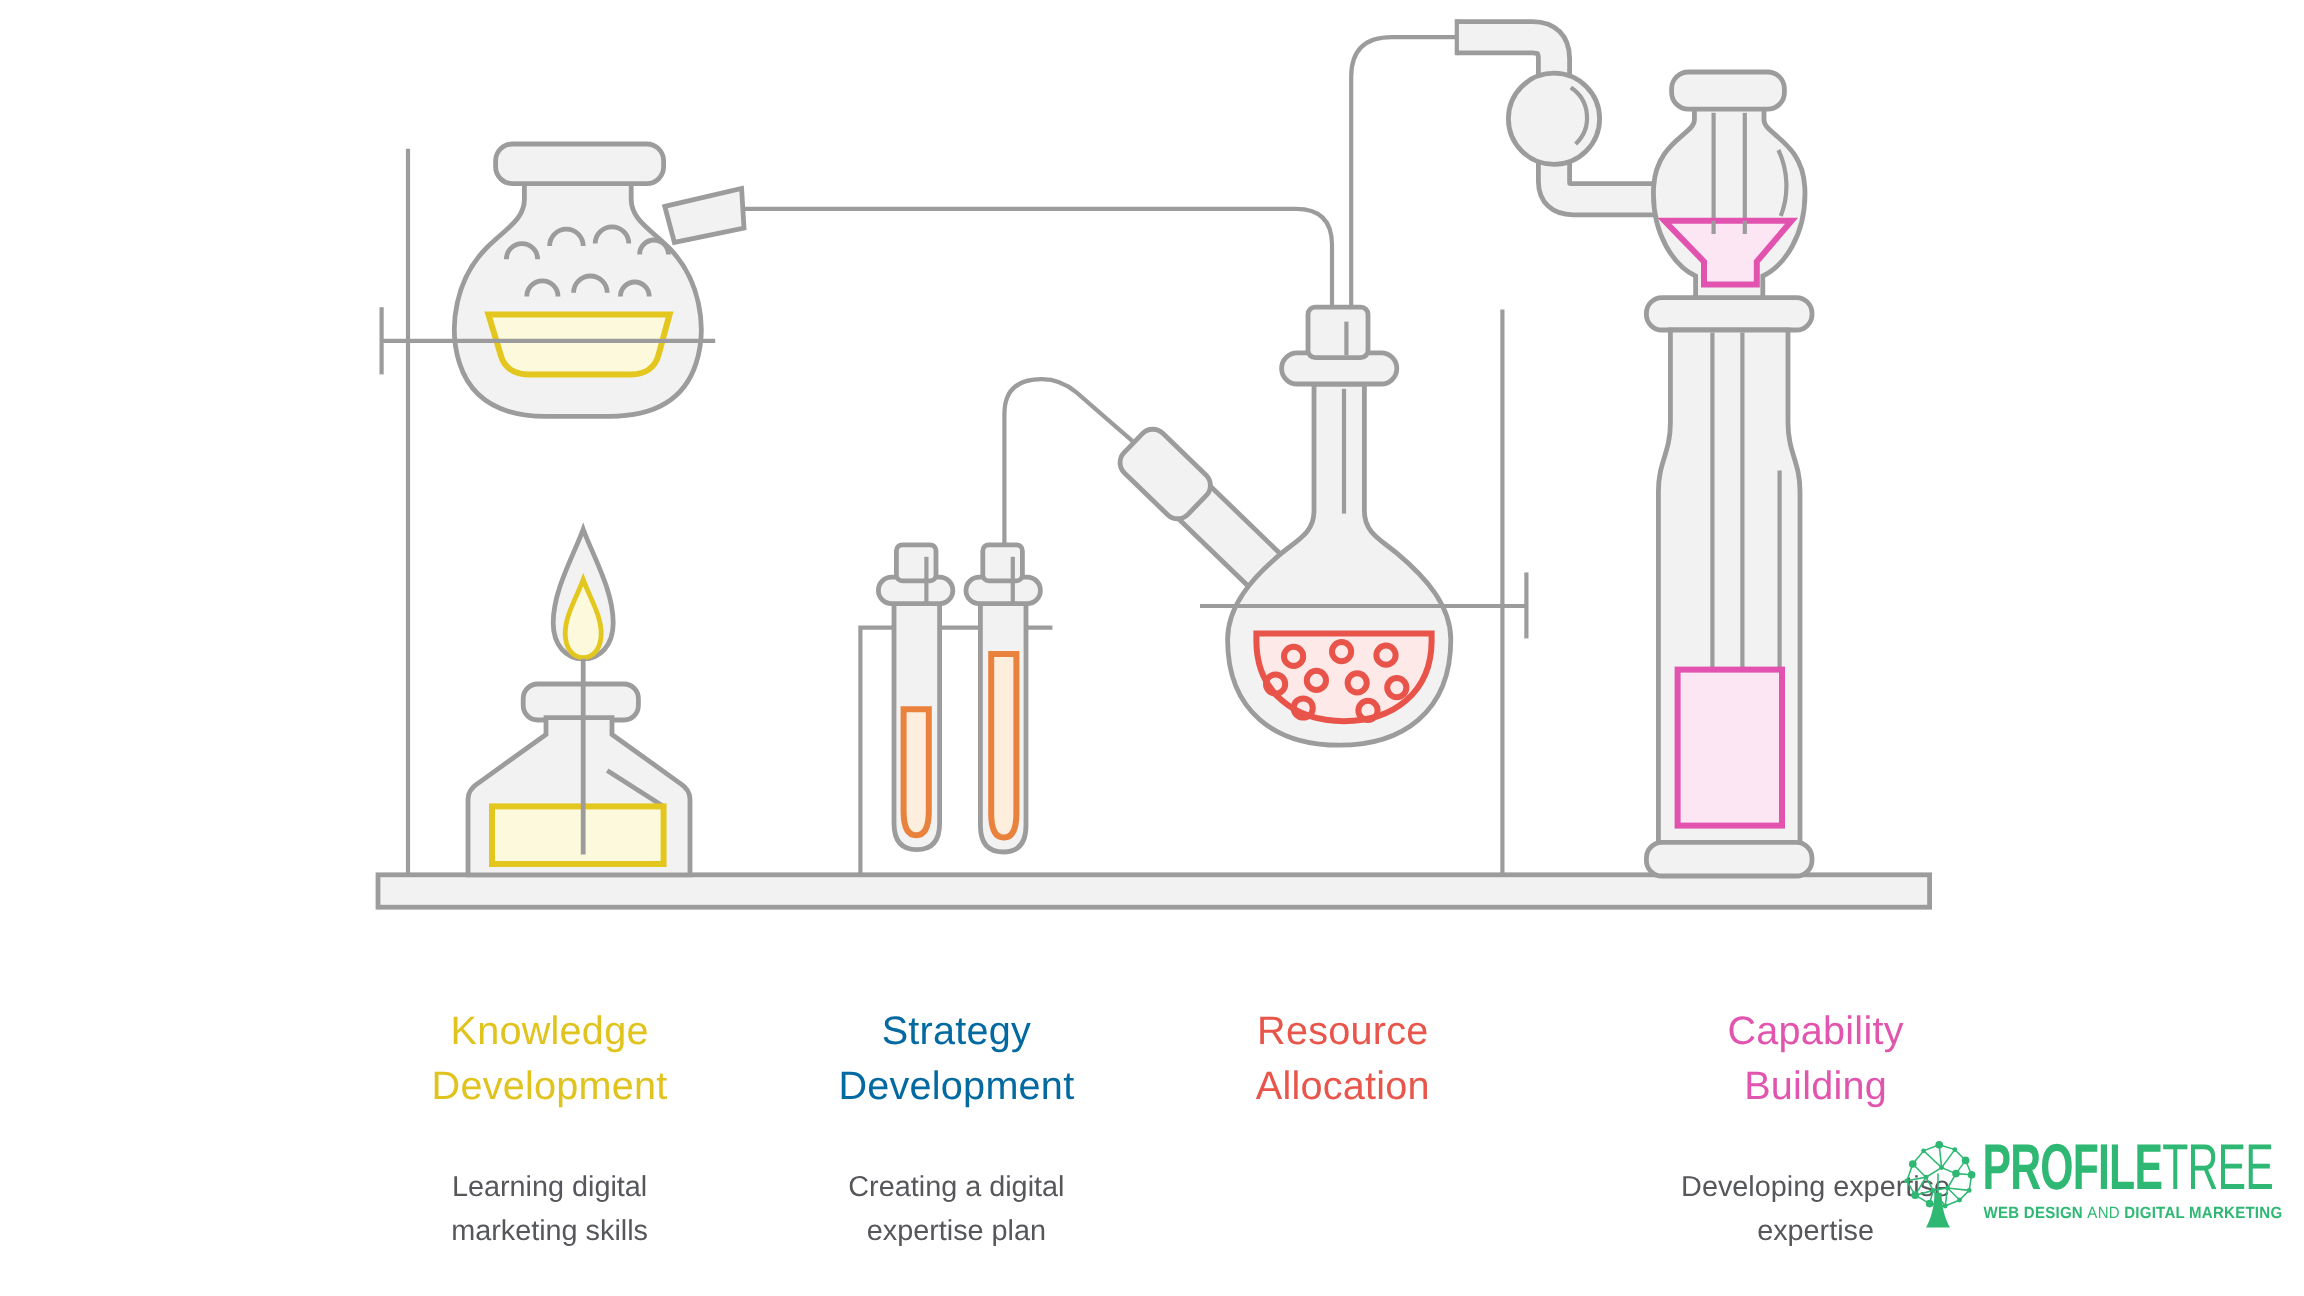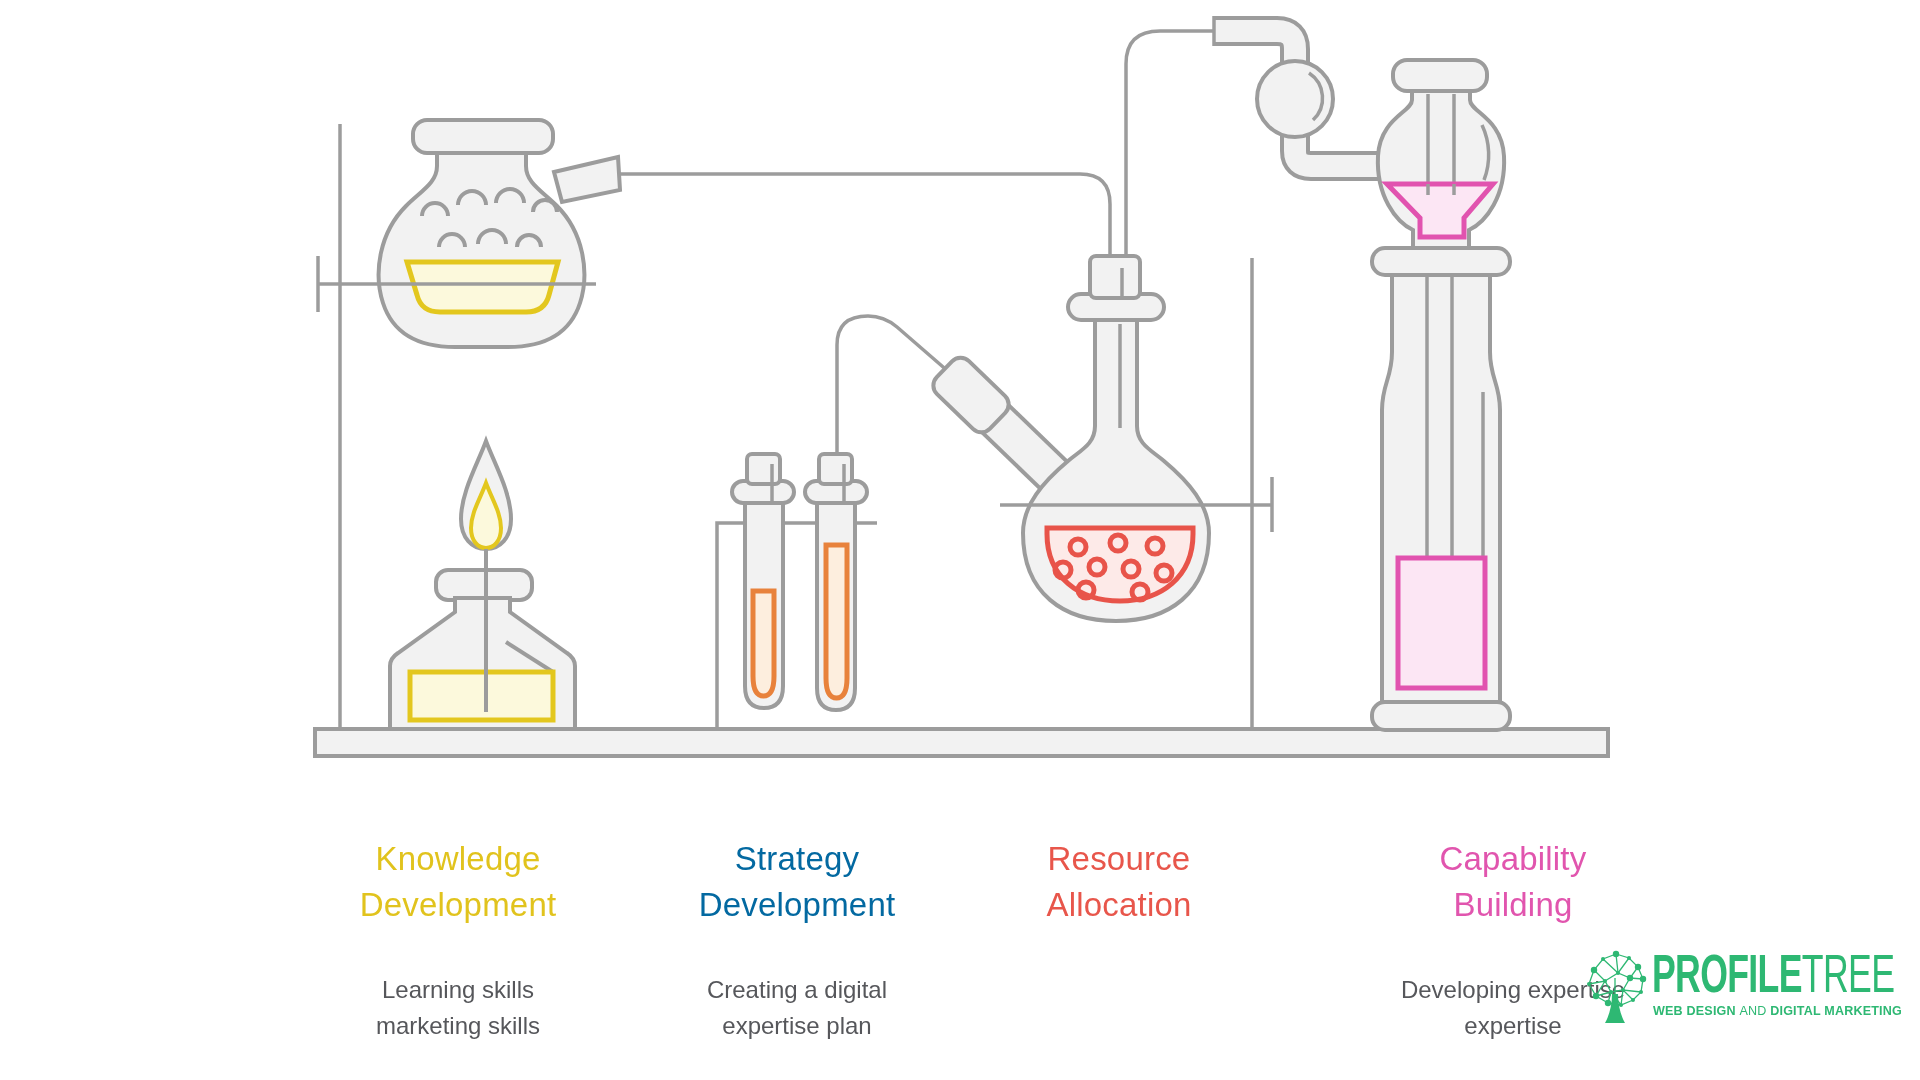--- a/index.html
+++ b/index.html
@@ -144,21 +144,21 @@
     <rect class="glass" x="1372" y="702" width="138" height="28" rx="13"></rect>
   </g>
 </svg>
 
 <div class="stage" style="left:288px;">
   <div class="title" style="color: rgb(225, 195, 29);">
     <div>Knowledge</div>
     <div>Development</div>
   </div>
   <div class="subtitle">
-    <div>Learning skills</div>
+    <div>Learning digital</div>
     <div>marketing skills</div>
   </div>
 </div>
 
 <div class="stage" style="left:627px;">
   <div class="title" style="color: #0369a1;">
     <div>Strategy</div>
     <div>Development</div>
   </div>
   <div class="subtitle">

